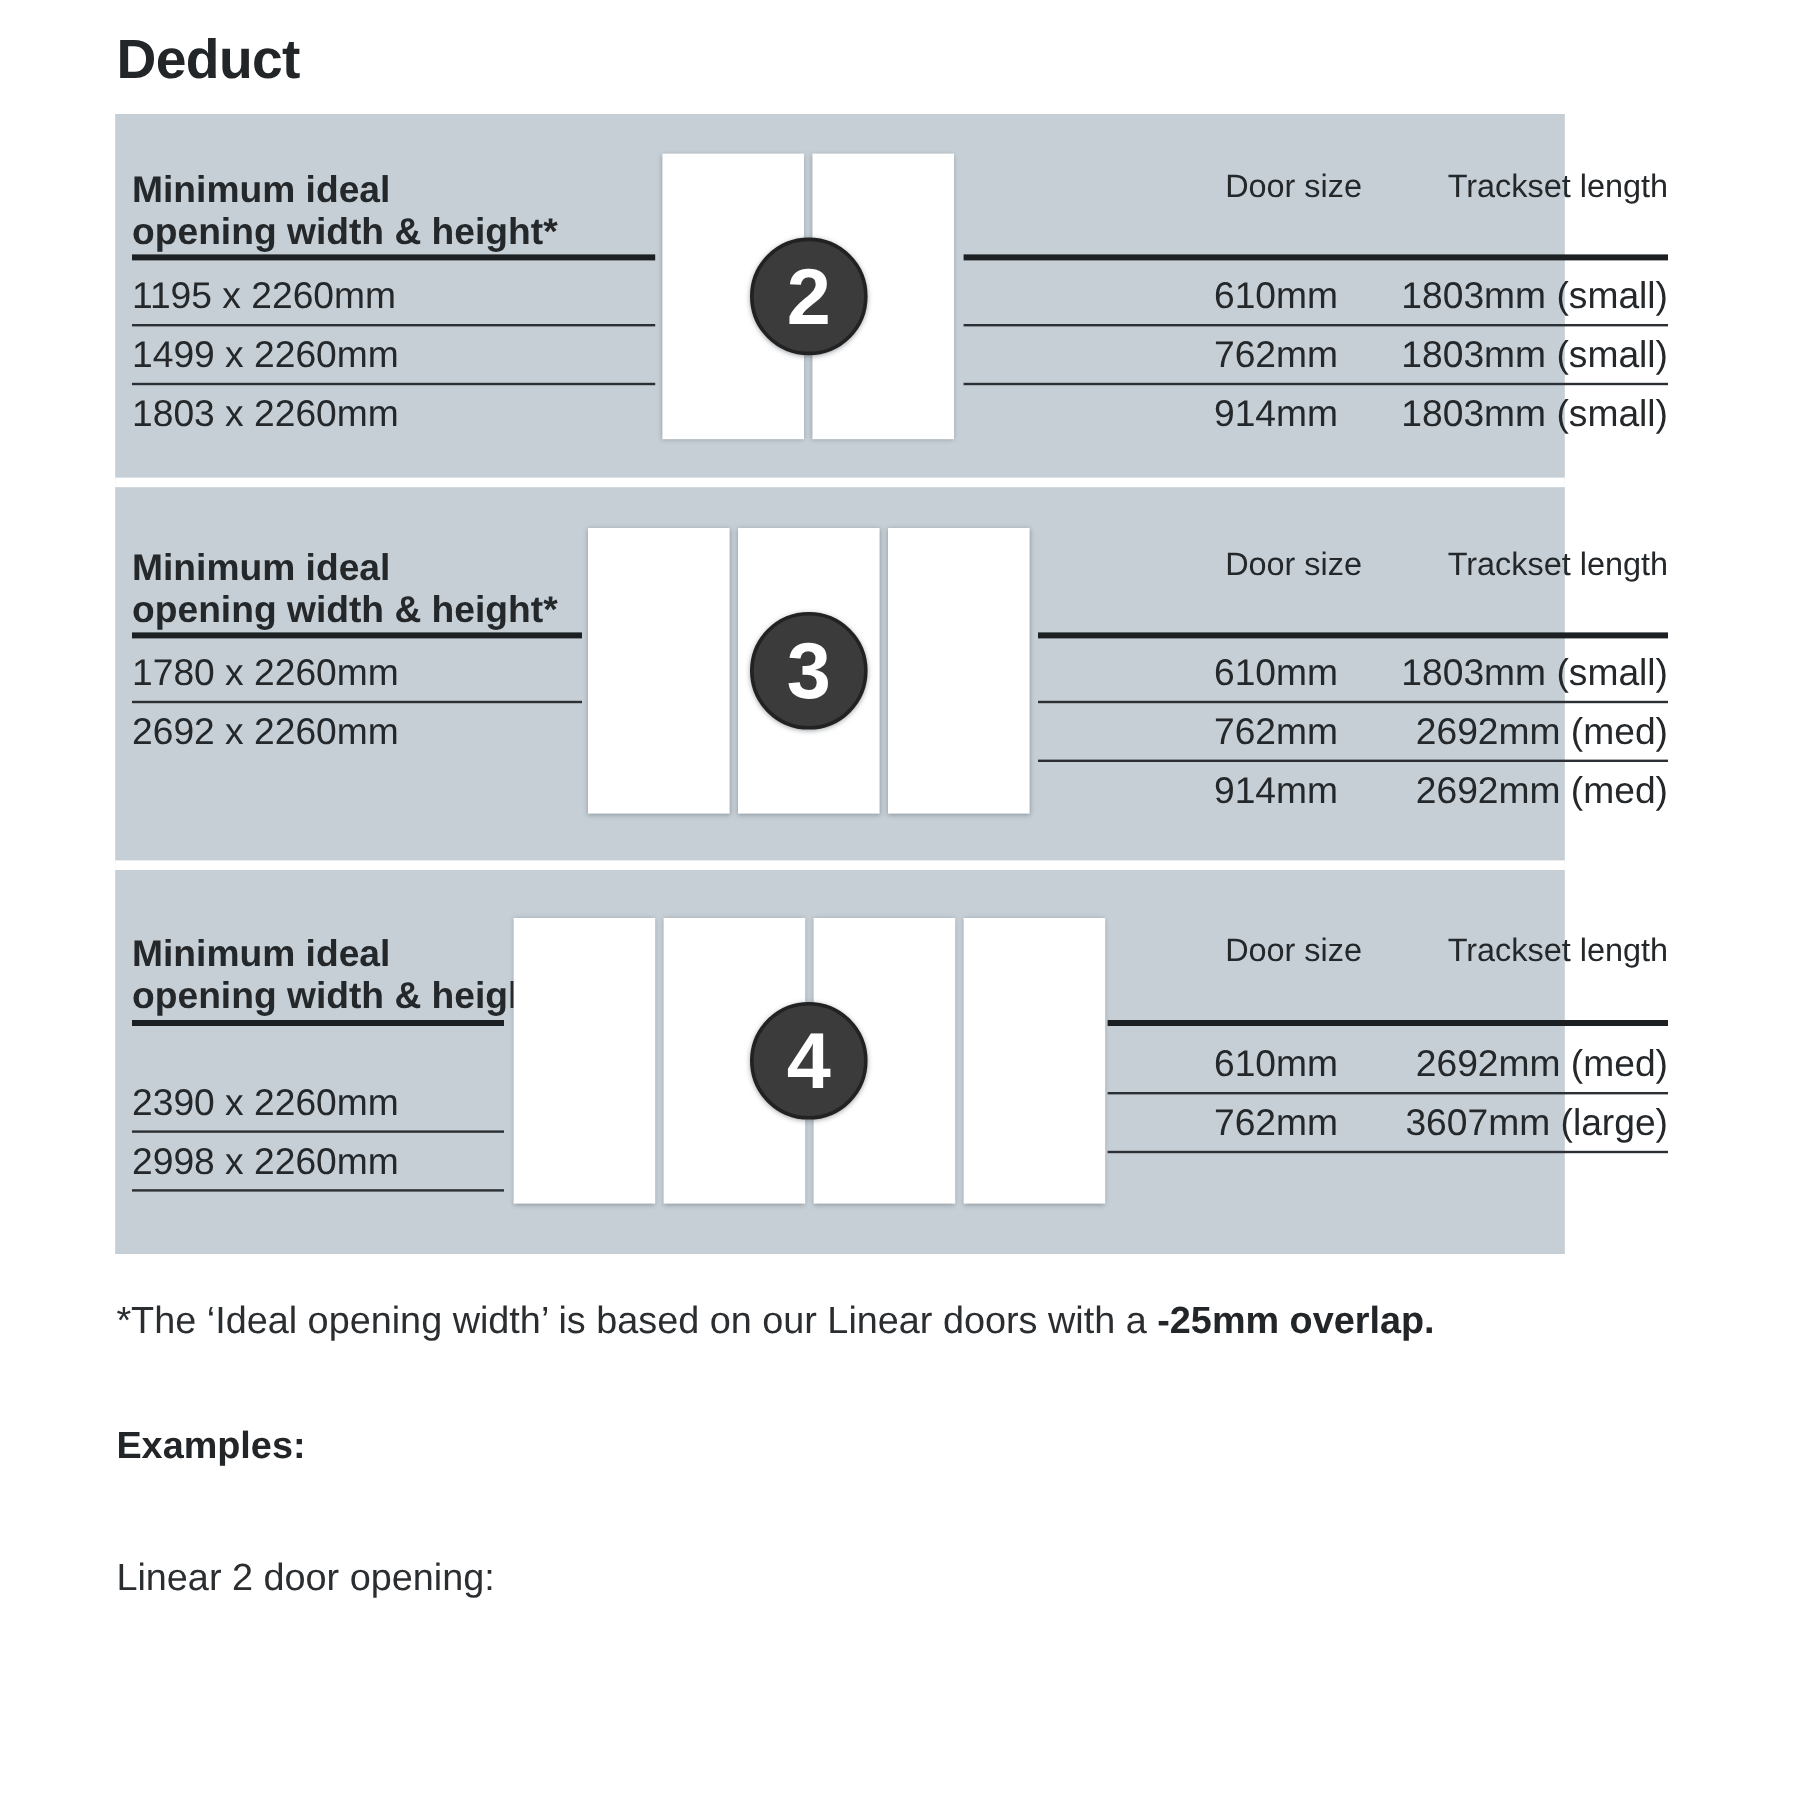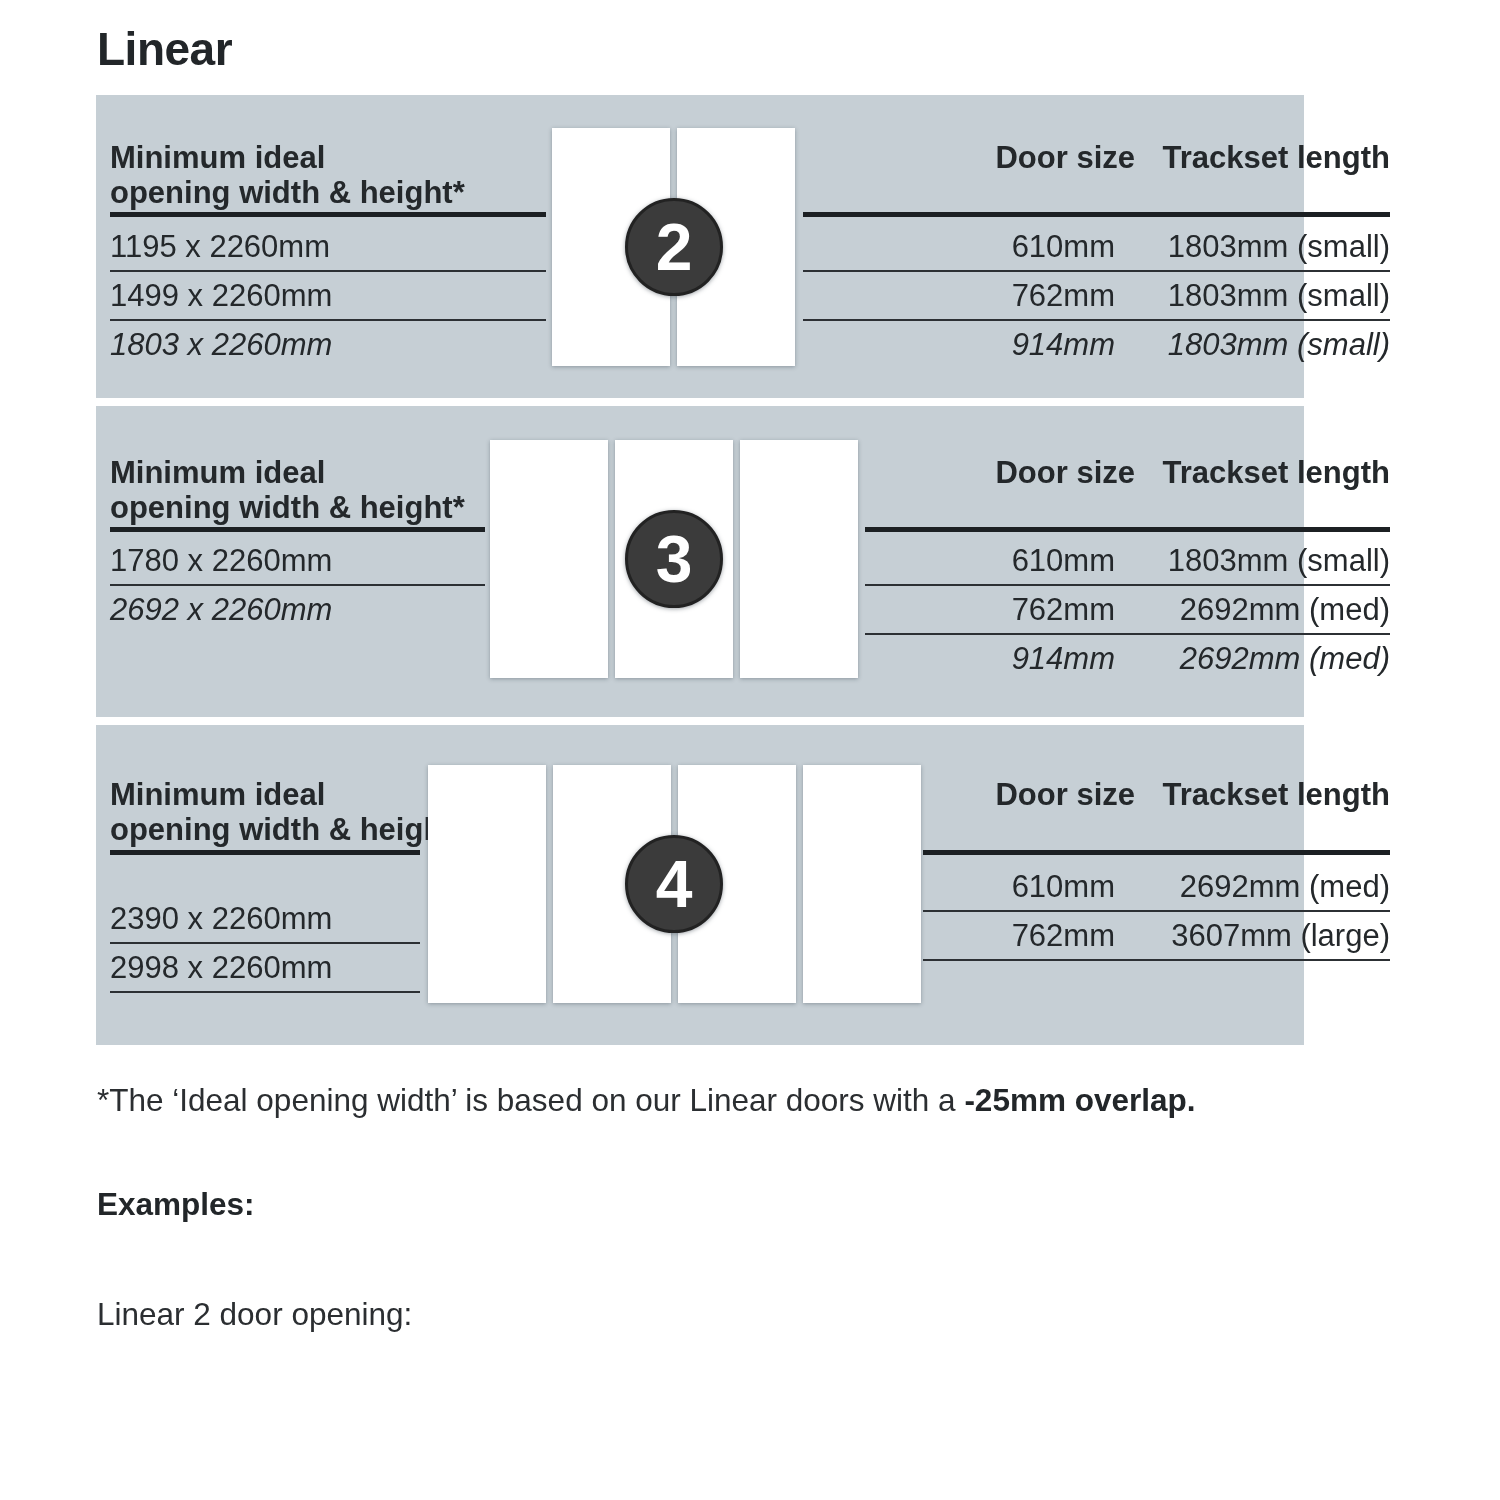--- a/index.html
+++ b/index.html
@@ -32,23 +32,23 @@
   .s2 .left-rule{top:121px;width:375px;}
   .s3 .left-rule{top:125px;width:310px;}
 
   .rows{position:absolute;}
   .left-rows{left:14px;}
   .s1 .left-rows{top:128px;width:436px;}
   .s2 .left-rows{top:131px;width:375px;}
   .s3 .left-rows{top:138px;width:310px;margin-top:32px;}
 
   .spec-row{height:47px;display:flex;align-items:center;font-size:31px;border-bottom:2px solid #2c3034;color:#24282b;}
-  .spec-row.last{border-bottom:none;font-style:italic;}
-
-  .right-header{position:absolute;display:flex;font-size:31px;font-weight:bold;}
+  .spec-row.last{border-bottom:none;}
+
+  .right-header{position:absolute;display:flex;font-size:27px;font-weight:normal;}
   .s1 .right-header{left:707px;width:587px;top:45px;}
   .s2 .right-header{left:769px;width:525px;top:49px;}
   .s3 .right-header{left:827px;width:467px;top:52px;}
 
   .col-door{text-align:right;box-sizing:border-box;}
   .s1 .col-door{width:332px;}
   .s2 .col-door{width:270px;}
   .s3 .col-door{width:212px;}
   .col-track{text-align:right;width:255px;}
 
@@ -85,21 +85,21 @@
   .footnote .bold{font-weight:bold;color:#222629;}
 
   .examples-heading{position:absolute;left:97px;top:1164px;font-size:31.5px;font-weight:bold;color:#222629;margin-top:22px;}
   .examples{position:absolute;left:97px;top:1206px;font-size:31.5px;line-height:43.5px;color:#2b2e31;white-space:pre-wrap;}
 </style>
 </head>
 <body>
 
 <div class="page">
 
-  <div class="page-title">Linear</div>
+  <div class="page-title">Deduct</div>
 
   <div class="panel">
 
     <section class="spec-section s1">
       <div class="open-header">
         <div>Minimum ideal</div>
         <div>opening width &amp; height*</div>
       </div>
       <div class="rule left-rule"></div>
       <div class="rows left-rows">

